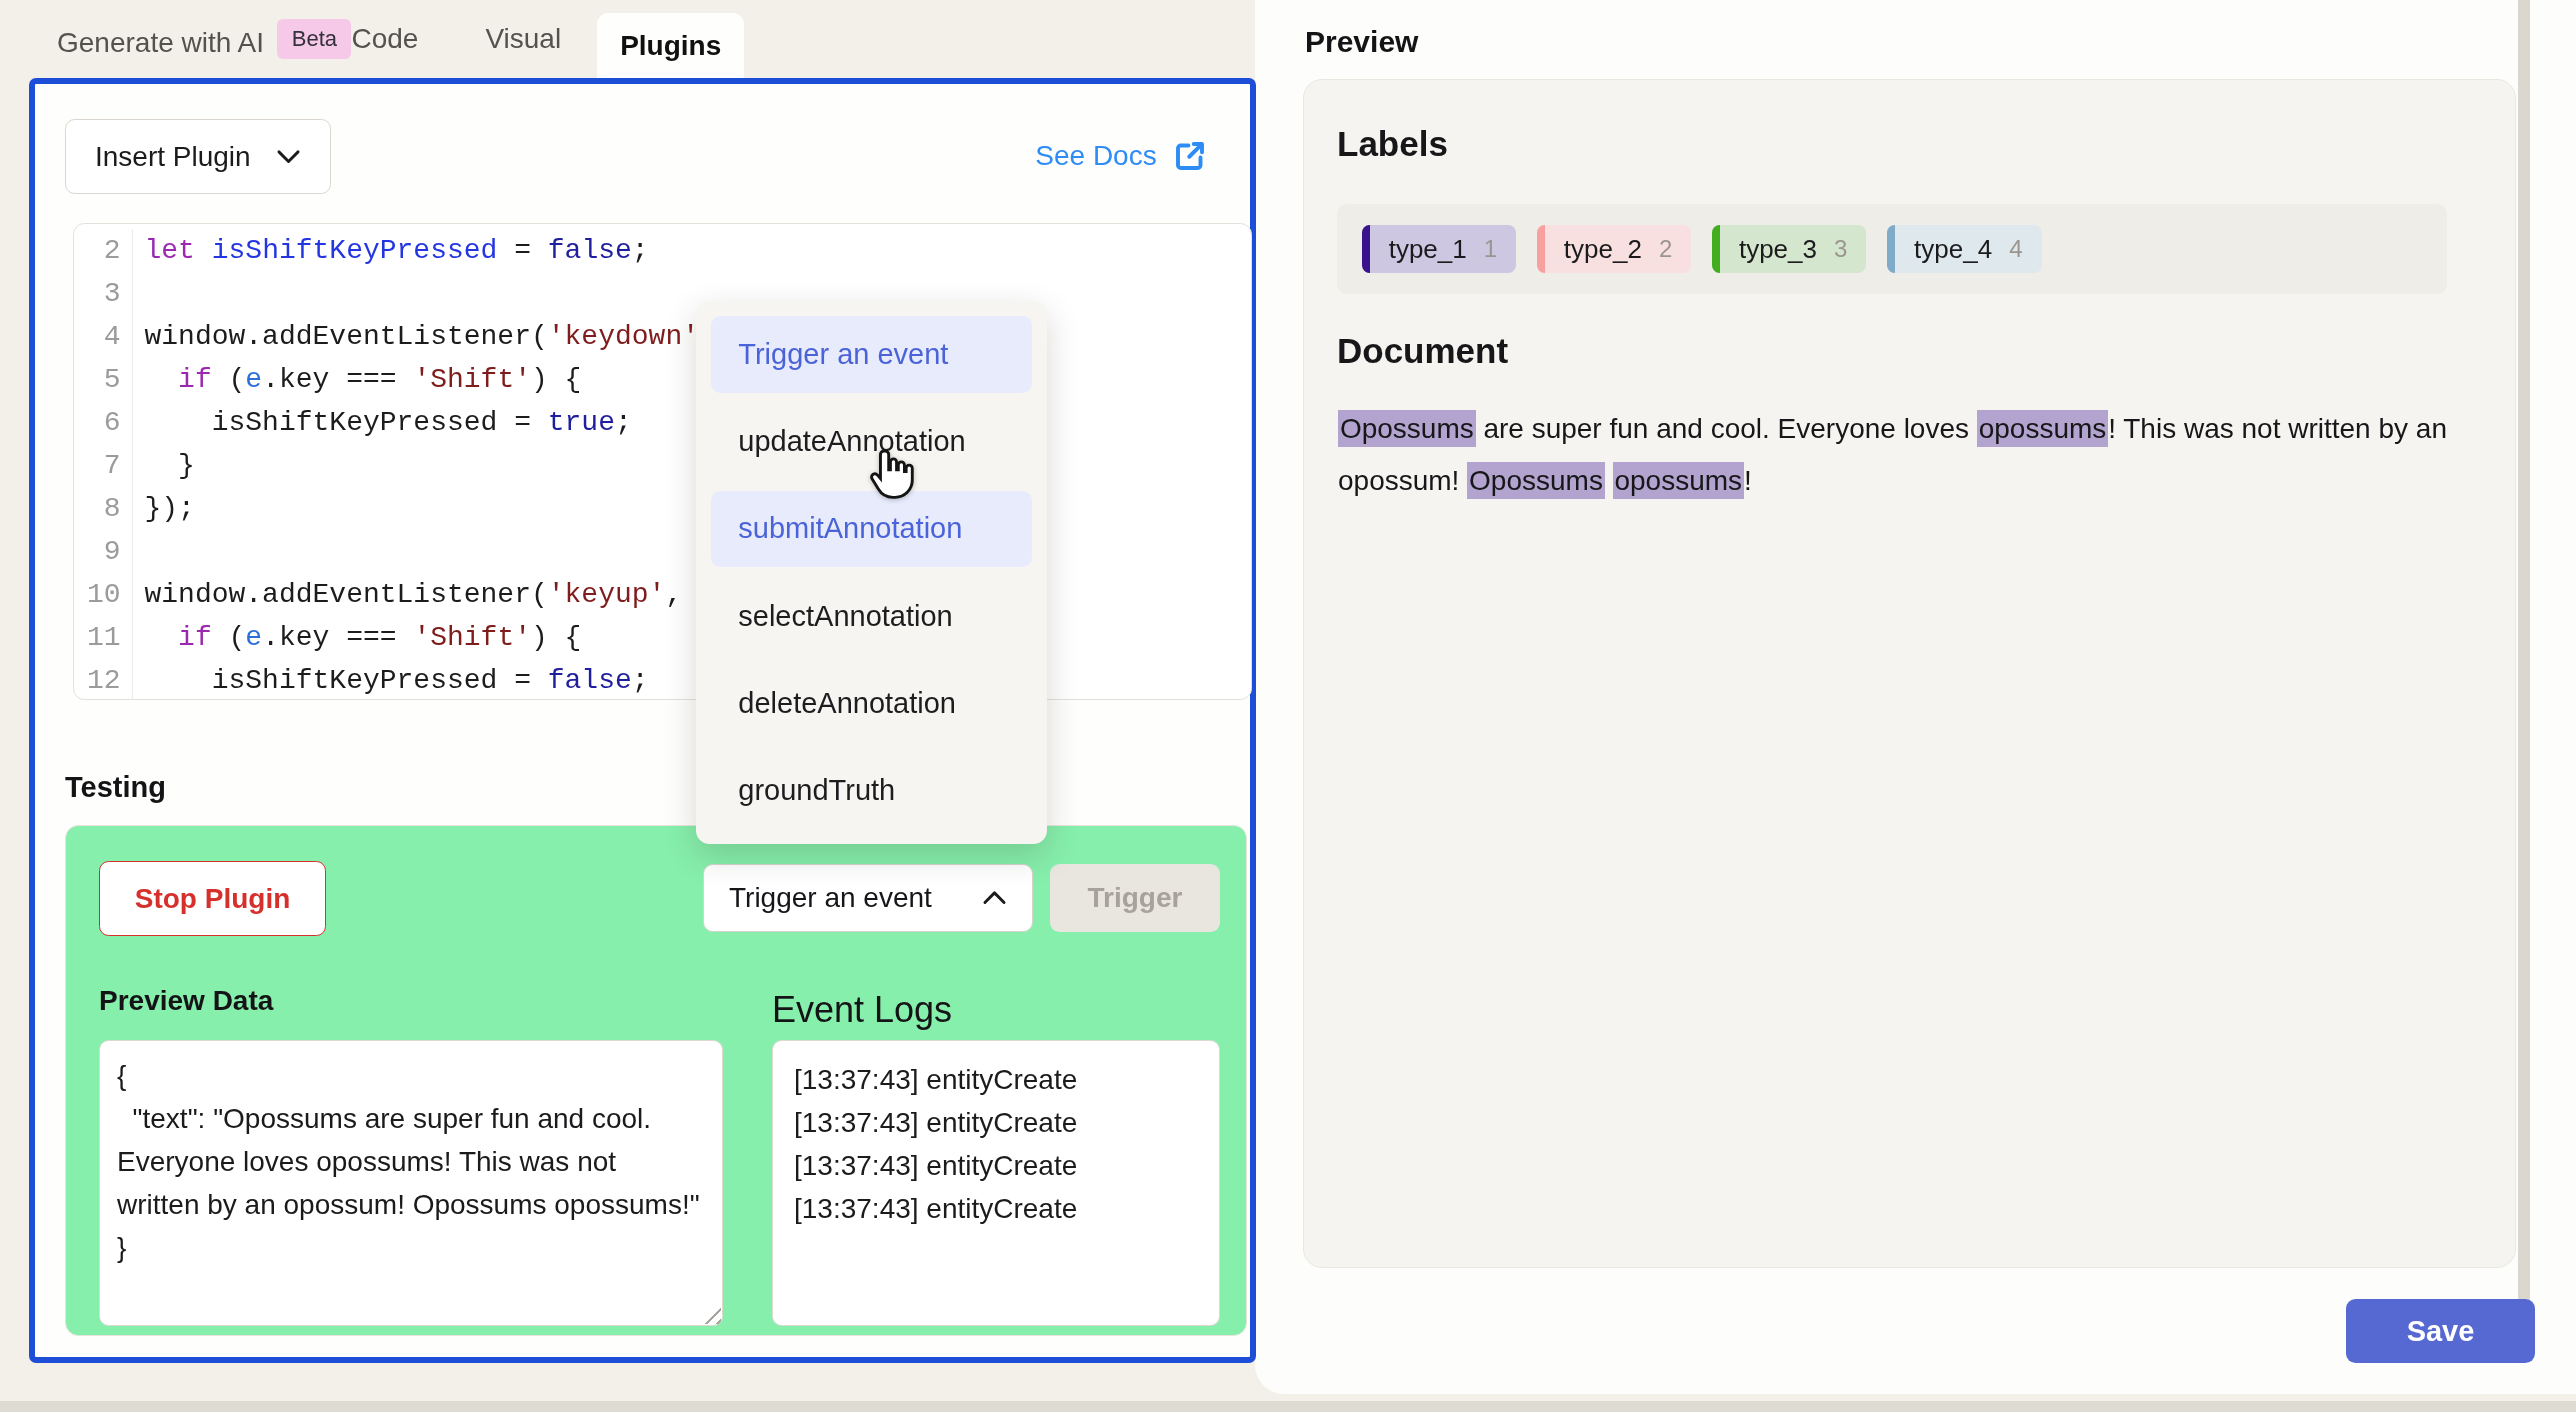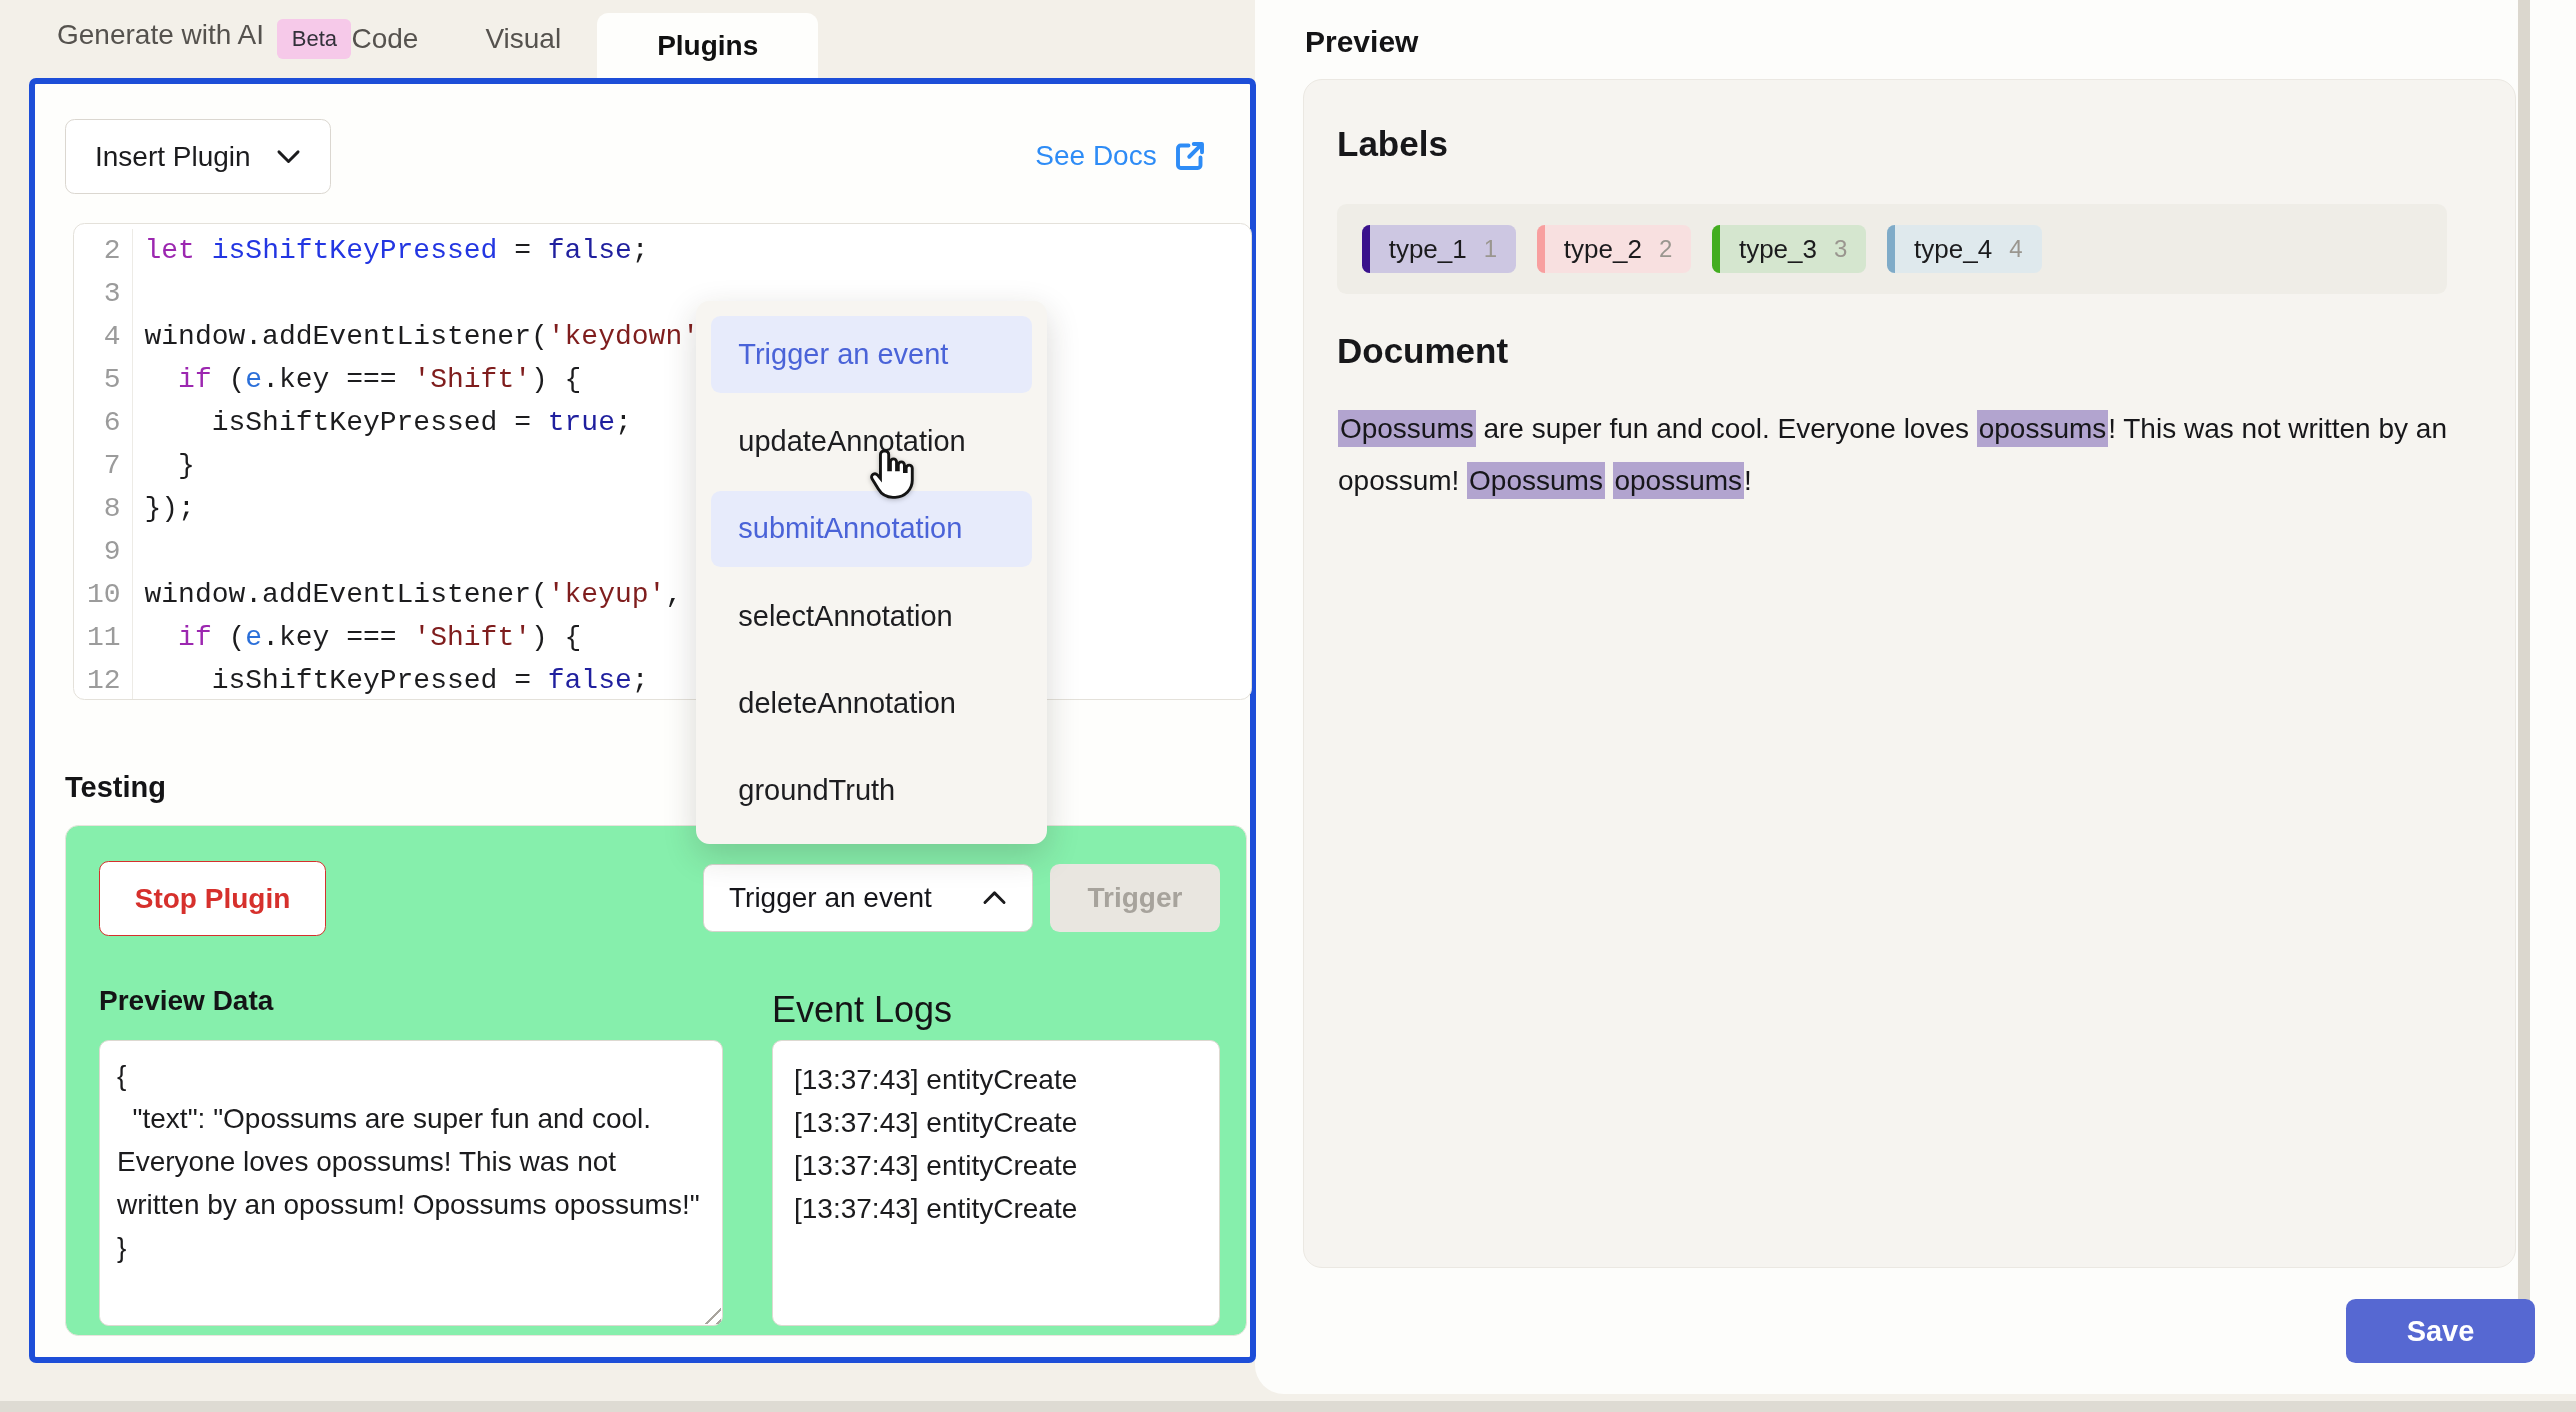--- a/index.html
+++ b/index.html
@@ -28,24 +28,24 @@
   .panel-scrollbar { position:absolute; left:1263px; top:0; width:12.4px; height:1332px; background:#dbd7ce; }
   .save-button { position:absolute; left:1091px; top:1299px; width:189px; height:64px; background:#5668d2;
     border:none; border-radius:9.6px; color:#fff; font-size:29px; font-weight:700;
     display:flex; align-items:center; justify-content:center; cursor:pointer; font-family:inherit; }
 
   .bottom-strip { position:absolute; left:0; bottom:0; width:100%; height:11.5px; background:#dedbd3; }
 
   
   .tab-bar { position:absolute; left:57px; top:0; height:78px; display:flex; align-items:center; }
   .tab { font-size:28px; color:#55524e; cursor:pointer; white-space:nowrap; }
-  .tab-generate { display:flex; align-items:flex-start; gap:13.4px; }
+  .tab-generate { display:flex; align-items:flex-end; gap:13.4px; }
   .beta-badge { background:#f6c9e9; color:#33313a; font-size:22px; padding:6.7px 14.4px; border-radius:5.7px; }
   .tab-code { } .tab-visual { margin-left:67px; }
-  .tab-plugins { margin-left:36px; align-self:flex-end; height:65px; padding:0 60px;
+  .tab-plugins { margin-left:36px; align-self:flex-end; height:65px; padding:0 23px;
     background:#fefefc; border-radius:11.5px 11.5px 0 0; font-weight:700; color:#111;
     display:flex; align-items:center; font-size:28px; cursor:pointer; }
 
   
   .left-card { position:absolute; left:29px; top:78px; width:1227px; height:1285px;
     background:#fefefc; border:6px solid #1d4ed8; border-radius:7px; }
   .insert-btn { position:absolute; left:30px; top:35px; height:75px; padding:0 29px;
     background:#fff; border:1px solid #dbd7d0; border-radius:9.6px; font-size:28px; color:#1b1b1d;
     display:flex; align-items:center; gap:25px; cursor:pointer; font-family:inherit; }
   .see-docs { position:absolute; right:42px; top:54px; display:flex; align-items:center; gap:15.3px;

